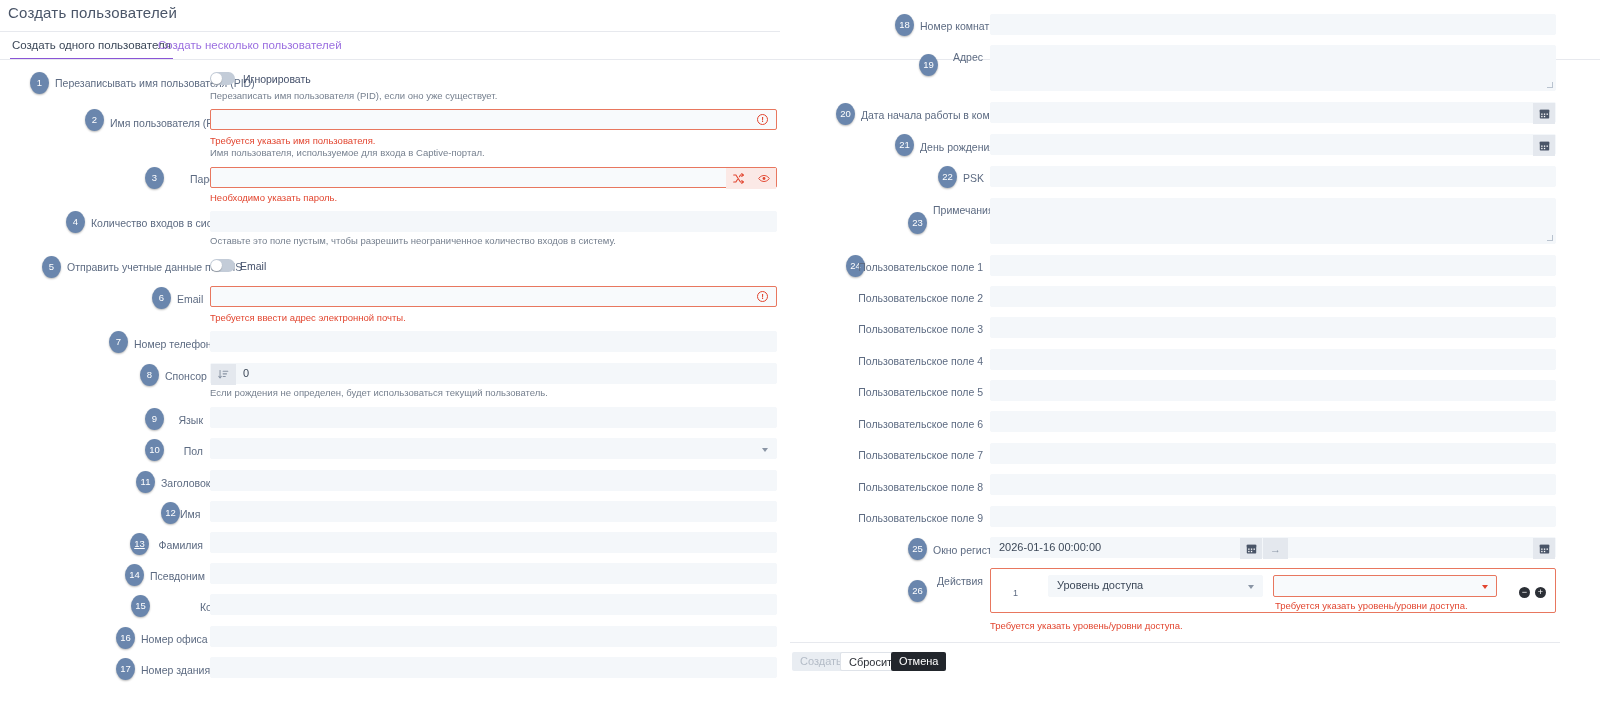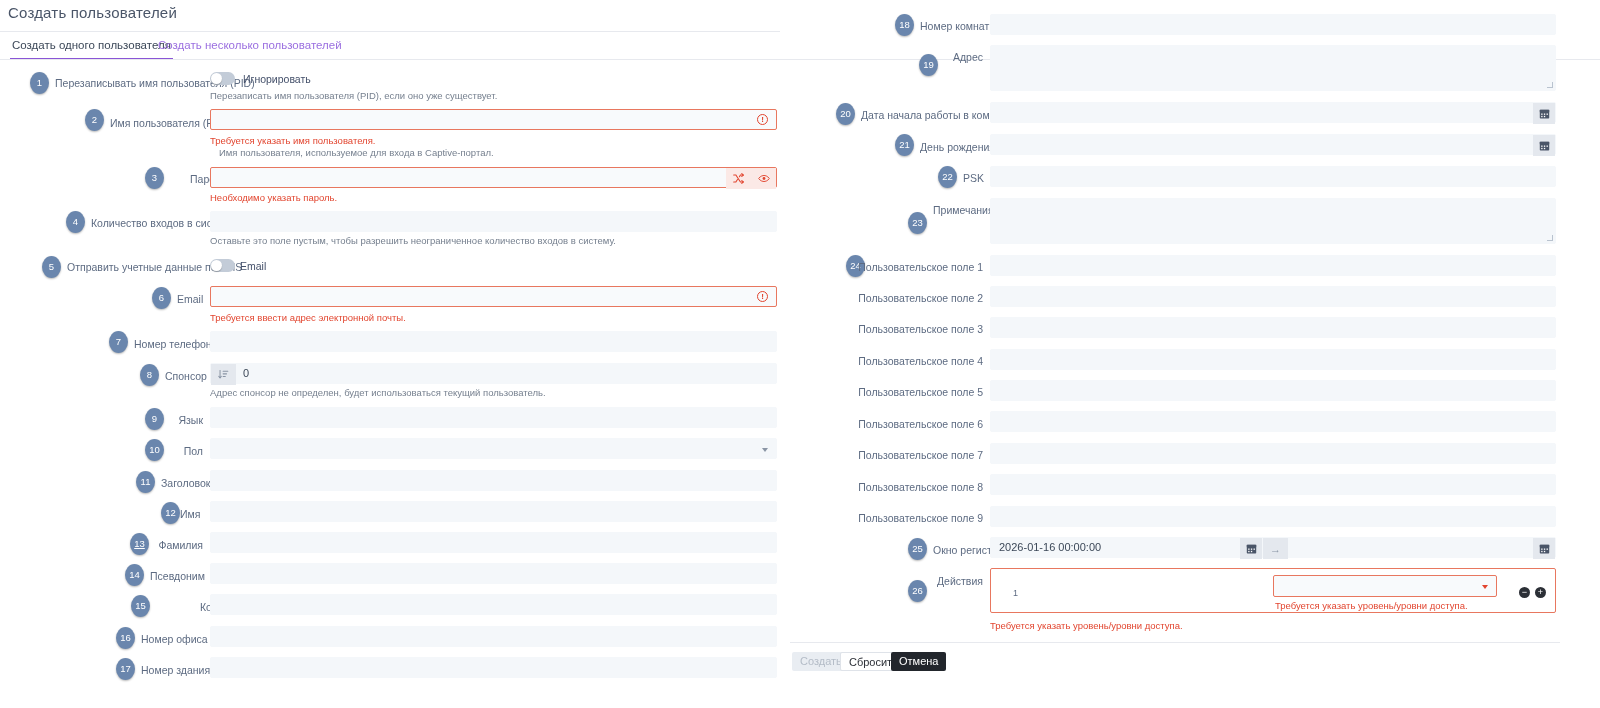--- a/index.html
+++ b/index.html
@@ -174,21 +174,21 @@
   </div>
   <div class="toggle-label" style="left:243px; top:73px;">Игнорировать</div>
   <div class="hint" style="left:210px; top:90px;">Перезаписать имя пользователя (PID), если оно уже существует.</div>
 
   <div class="badge" style="left:85px; top:109px;">2</div>
   <div class="lbl" style="left:110px; top:116px; width:93px;">Имя пользователя (PID)</div>
   <div class="field err" style="left:210px; top:109px; width:567px;">
     <span class="err-icon" style="right:8px; top:4px;">!</span>
   </div>
   <div class="errtext" style="left:210px; top:135px;">Требуется указать имя пользователя.</div>
-  <div class="hint" style="left:210px; top:147px;margin-left:9px;">Имя пользователя, используемое для входа в Captive-портал.</div>
+  <div class="hint" style="left:210px; top:147px;">Имя пользователя, используемое для входа в Captive-портал.</div>
 
   <div class="badge" style="left:145px; top:167px;">3</div>
   <div class="lbl" style="left:170px; top:172px; width:33px;padding-left:20px;">Пароль</div>
   <div class="field err" style="left:210px; top:167px; width:567px;">
     <span class="addon" style="right:25px;">
       <svg width="11" height="11" viewBox="0 0 16 16" fill="none" stroke="#e2452f" stroke-width="1.6" stroke-linecap="round">
         <path d="M1 3h3.2l6.6 10H15"></path>
           <path d="M1 13h3.2l2.3-3.5"></path>
           <path d="M9.4 5.5L10.8 3H15"></path>
         <path d="M12.8 1l2.2 2-2.2 2"></path>
@@ -234,21 +234,21 @@
       <svg width="11" height="11" viewBox="0 0 14 14" fill="none" stroke="#8a95a5" stroke-width="1.3" stroke-linecap="round">
         <path d="M2.6 2v9"></path>
           <path d="M1 9.4l1.6 1.8 1.6-1.8"></path>
         <path d="M6.5 3h6"></path>
           <path d="M6.5 6.2h4.4"></path>
           <path d="M6.5 9.4h2.8"></path>
       </svg>
     </span>
     <span class="val" style="left:32px; top:3px;">0</span>
   </div>
-  <div class="hint" style="left:210px; top:387px;">Адрес спонсор не определен, будет использоваться текущий пользователь.</div>
+  <div class="hint" style="left:210px; top:387px;">Если рождения не определен, будет использоваться текущий пользователь.</div>
 
   <div class="badge" style="left:145px; top:408px;">9</div>
   <div class="lbl" style="left:170px; top:413px; width:33px;">Язык</div>
   <div class="field" style="left:210px; top:407px; width:567px;"></div>
 
   <div class="badge" style="left:145px; top:439px;">10</div>
   <div class="lbl" style="left:170px; top:444px; width:33px;">Пол</div>
   <div class="field" style="left:210px; top:438px; width:567px;">
     <span class="sel-arrow" style="right:8px; top:9px;"></span>
   </div>
@@ -390,20 +390,24 @@
       </svg>
     </span>
   </div>
 
   <div class="badge" style="left:908px; top:580px;">26</div>
   <div class="lbl" style="left:933px; top:574px; width:50px;">Действия</div>
 
   <div class="actions-box" style="left:990px; top:568px; width:566px; height:45px;">
     <span class="act-index" style="left:22px; top:19px;">1</span>
 
+    <div class="act-select" style="left:57px; top:6px; width:215px;">
+      <span class="txt">Уровень доступа</span>
+      <span class="sel-arrow" style="right:8px; top:9px;"></span>
+    </div>
 
     <div class="act-select err" style="left:282px; top:6px; width:224px;">
       <span class="sel-arrow red" style="right:8px; top:9px;"></span>
     </div>
     <span class="errtext" style="left:284px; top:31px;">Требуется указать уровень/уровни доступа.</span>
 
     <span class="circ-btn" style="left:528px; top:18px;">−</span>
     <span class="circ-btn" style="left:544px; top:18px;">+</span>
   </div>
   <div class="errtext" style="left:990px; top:620px;">Требуется указать уровень/уровни доступа.</div>

